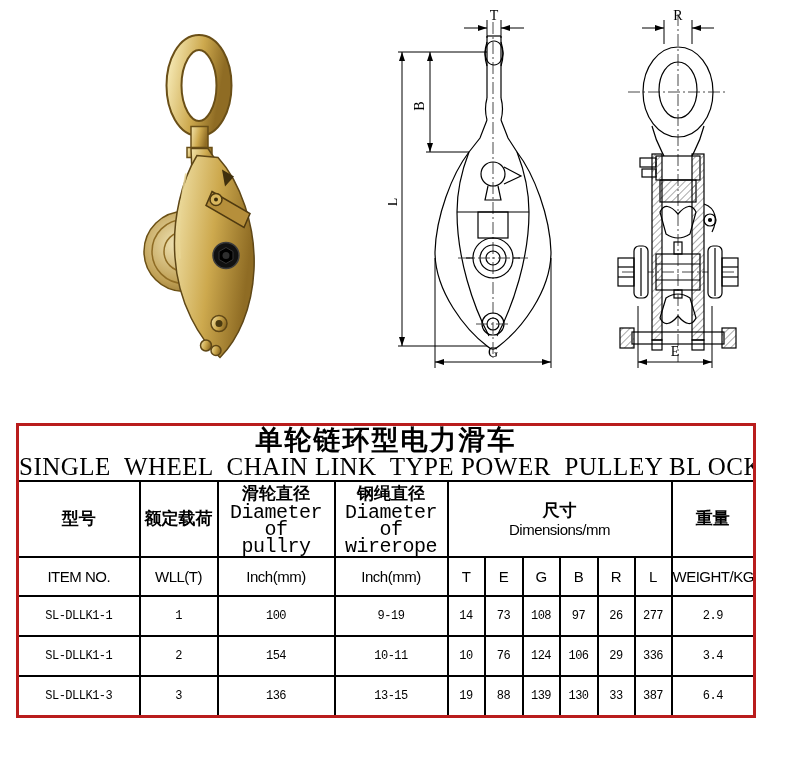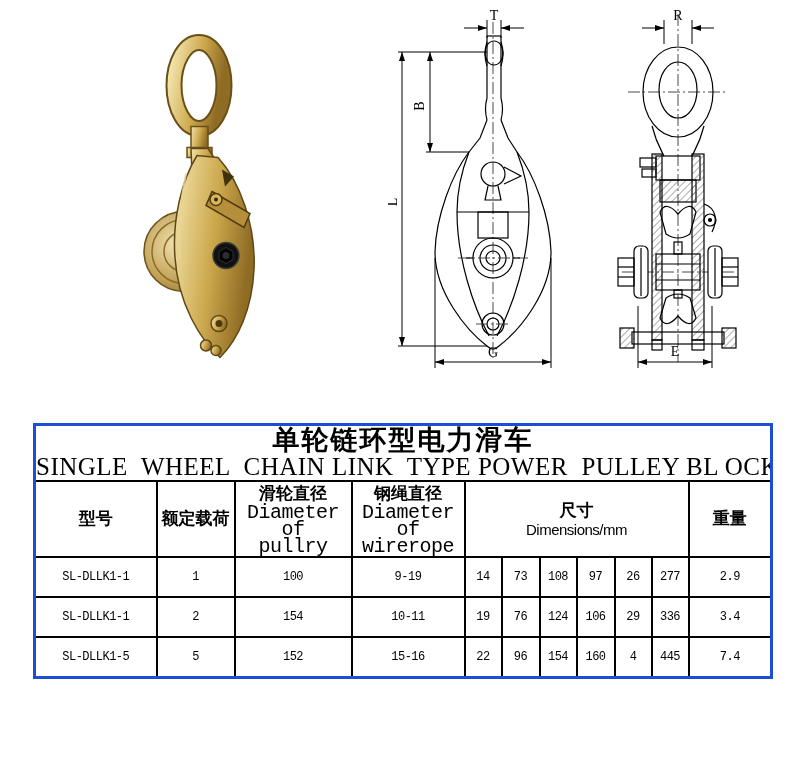--- a/index.html
+++ b/index.html
@@ -7,22 +7,22 @@
           font-family:"Liberation Serif",serif;color:#000;}
 
   
   .fig{position:absolute;}
   .fig-photo{left:142px;top:22px;width:120px;height:348px;}
   .fig-front{left:388px;top:6px;width:180px;height:366px;}
   .fig-side{left:598px;top:6px;width:190px;height:366px;}
   svg text.dim{font-family:"Liberation Serif",serif;font-size:14px;fill:#000;}
 
   
-  table.spec{position:absolute;left:33px;top:423px;width:737px;border-collapse:collapse;
-             table-layout:fixed;border:3px solid #1d4ed8;}
+  table.spec{position:absolute;left:16px;top:423px;width:737px;border-collapse:collapse;
+             table-layout:fixed;border:3px solid #b91c1c;}
   table.spec td{border:2px solid #000;text-align:center;vertical-align:middle;padding:0;overflow:hidden;}
   td.title-cell{border-bottom:4px solid #000;height:54px;}
   .t-zh{font-size:27px;font-weight:bold;letter-spacing:2px;line-height:28px;}
   .t-en{font-size:25px;line-height:26px;white-space:pre;letter-spacing:.5px;}
   .h1{height:74px;}
   .h2{height:37px;}
   .dr{height:38px;}
   .zh{font-family:"Liberation Serif",serif;font-weight:bold;font-size:17px;line-height:20px;}
   .mono{font-family:Liberation Sans, sans-serif;font-size:15px;letter-spacing:-0.5px;}
   .mono-lines{font-family:"Liberation Mono",monospace;font-size:20px;line-height:17px;
@@ -257,55 +257,68 @@
 wirerope</div>
         </td>
         <td class="h1" colspan="6">
           <div class="zh">尺寸</div>
           <div class="mono">Dimensions/mm</div>
         </td>
         <td class="h1">
             <div class="zh">重量</div>
           </td>
       </tr>
+      <tr>
+        <td class="h2 mono">ITEM NO.</td>
+        <td class="h2 mono">WLL(T)</td>
+        <td class="h2 mono">Inch(mm)</td>
+        <td class="h2 mono">Inch(mm)</td>
+        <td class="h2 mono">T</td>
+        <td class="h2 mono">E</td>
+        <td class="h2 mono">G</td>
+        <td class="h2 mono">B</td>
+        <td class="h2 mono">R</td>
+        <td class="h2 mono">L</td>
+        <td class="h2 mono">WEIGHT/KG</td>
+      </tr>
 
       <tr>
         <td class="dr cell16">SL-DLLK1-1</td>
         <td class="dr cell16">1</td>
         <td class="dr cell16">100</td>
         <td class="dr cell16">9-19</td>
         <td class="dr cell16">14</td>
         <td class="dr cell16">73</td>
         <td class="dr cell16">108</td>
         <td class="dr cell16">97</td>
         <td class="dr cell16">26</td>
         <td class="dr cell16">277</td>
         <td class="dr cell16">2.9</td>
       </tr>
       <tr>
         <td class="dr cell16">SL-DLLK1-1</td>
         <td class="dr cell16">2</td>
         <td class="dr cell16">154</td>
         <td class="dr cell16">10-11</td>
-        <td class="dr cell16">19</td>
+        <td class="dr cell16">10</td>
         <td class="dr cell16">76</td>
         <td class="dr cell16">124</td>
         <td class="dr cell16">106</td>
         <td class="dr cell16">29</td>
         <td class="dr cell16">336</td>
         <td class="dr cell16">3.4</td>
       </tr>
       <tr>
-        <td class="dr cell16">SL-DLLK1-5</td>
-        <td class="dr cell16">5</td>
-        <td class="dr cell16">152</td>
-        <td class="dr cell16">15-16</td>
-        <td class="dr cell16">22</td>
-        <td class="dr cell16">96</td>
-        <td class="dr cell16">154</td>
-        <td class="dr cell16">160</td>
-        <td class="dr cell16">4</td>
-        <td class="dr cell16">445</td>
-        <td class="dr cell16">7.4</td>
+        <td class="dr cell16">SL-DLLK1-3</td>
+        <td class="dr cell16">3</td>
+        <td class="dr cell16">136</td>
+        <td class="dr cell16">13-15</td>
+        <td class="dr cell16">19</td>
+        <td class="dr cell16">88</td>
+        <td class="dr cell16">139</td>
+        <td class="dr cell16">130</td>
+        <td class="dr cell16">33</td>
+        <td class="dr cell16">387</td>
+        <td class="dr cell16">6.4</td>
       </tr>
     </tbody>
   </table>
 </div>
 
 </body></html>

